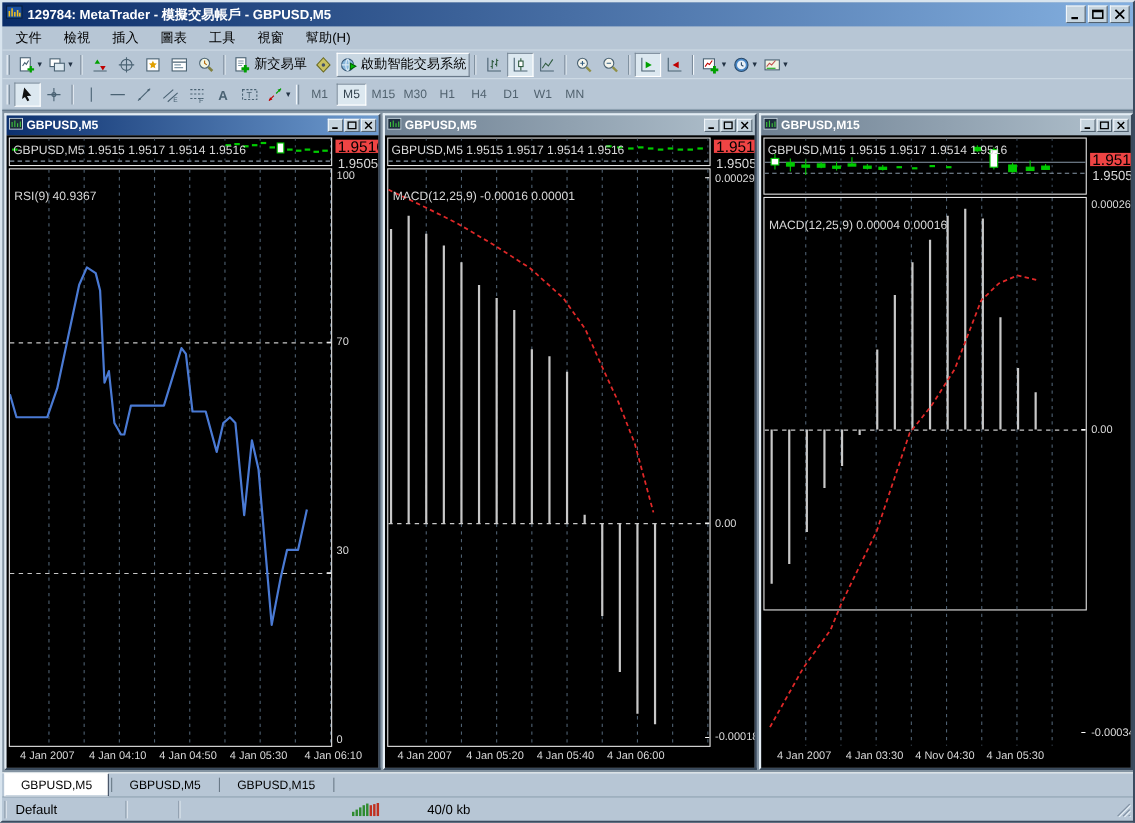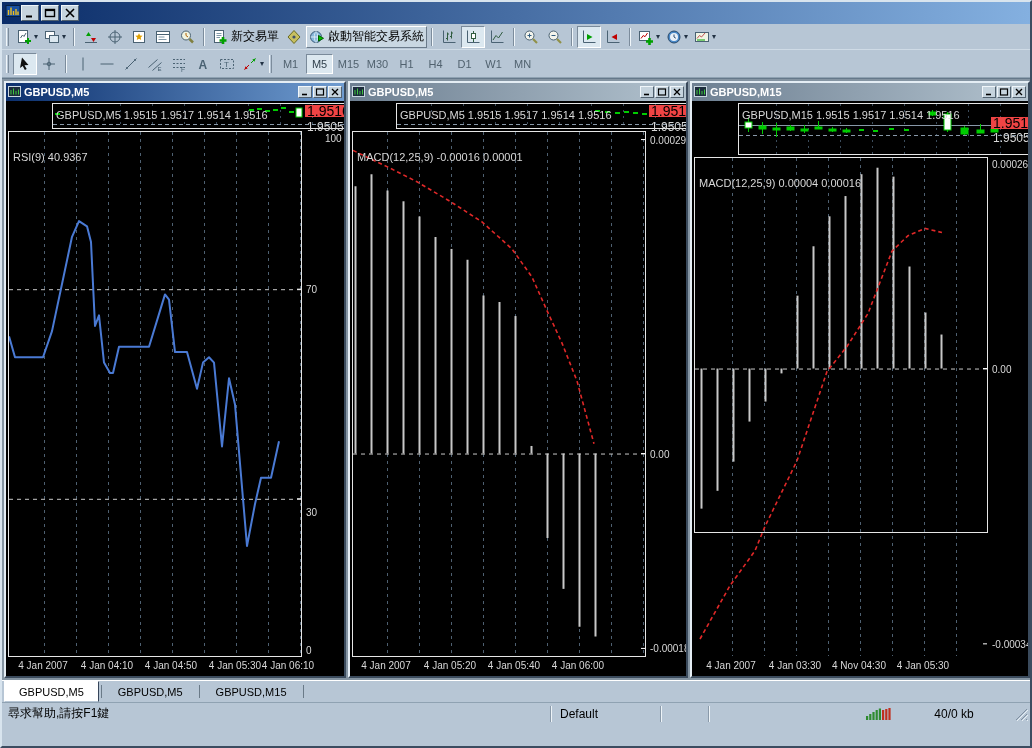--- a/index.html
+++ b/index.html
@@ -32,21 +32,21 @@
   .cwin{position:absolute;top:2px;height:597px;background:#b7c6d5;border:2px solid;border-color:#e4edf4 #3a4a5c #3a4a5c #e4edf4;}
   #cw0{left:2px;width:342px;}
   #cw1{left:346px;width:340px;}
   #cw2{left:688px;width:340px;}
   .cw-title{height:18px;display:flex;align-items:center;padding:0 2px;background:linear-gradient(90deg,#6e8092,#b2c2ce);color:#fff;}
   .cwin.active .cw-title{background:linear-gradient(90deg,#0c306e,#6f9cd0);}
   .cw-title-text{font-size:11px;font-weight:bold;margin-left:3px;flex:1;white-space:nowrap;overflow:hidden;}
   .cw-btns{display:flex;gap:1px;}
   .cbtn{width:14px;height:12px;background:#c6d4de;border:1px solid;border-color:#f0f6fa #51616f #51616f #f0f6fa;padding:0;display:flex;align-items:center;justify-content:center;}
   .cw-body{position:relative;height:575px;background:#000;overflow:hidden;}
-  .strip{position:absolute;left:2px;top:2px;width:294px;height:26px;border:1px solid #e6e6e6;margin-left:44px;}
+  .strip{position:absolute;left:2px;top:2px;width:294px;height:26px;border:1px solid #e6e6e6;}
   .c3 .strip{height:52px;}
   .strip svg{position:absolute;left:0;top:0;}
   .quote{position:absolute;left:3px;top:5px;font-size:11px;color:#d8d8d8;white-space:nowrap;z-index:2;}
   .price-clip{position:absolute;left:298px;top:2px;width:40px;height:28px;overflow:hidden;}
   .c3 .price-clip{height:54px;}
   .price-box{position:absolute;left:1px;top:2px;background:#ef4444;color:#000;font-size:14px;padding:0 2px;line-height:12px;}
   .c3 .price-box{top:14px;}
   .price-low{position:absolute;left:3px;top:19px;color:#d8d8d8;font-size:12px;line-height:11px;}
   .c3 .price-low{top:30px;}
   .panel{position:absolute;left:2px;top:30px;width:294px;height:526px;border:1px solid #e6e6e6;}
@@ -76,40 +76,50 @@
 </head>
 <body>
 
 <div class="win">
 
   <div class="titlebar">
     <span><svg width="16" height="14" viewBox="0 0 16 14">
           <rect x="1" y="1.5" width="14" height="11" fill="#1a50a0" stroke="#08203e"></rect>
           <path d="M3.5 11V6M6 11V3.5M8.5 11V7M11 11V5M13 11V7.5" stroke="#f0c020" stroke-width="1.4" fill="none"></path>
         </svg></span>
+    <span class="title-text">129784: MetaTrader - 模擬交易帳戶 - GBPUSD,M5</span>
     <span class="winbtns">
       <button class="wbtn">
           <svg width="12" height="10" viewBox="0 0 12 10">
             <path d="M2 8.5h6" stroke="#000" stroke-width="2"></path>
           </svg>
         </button>
       <button class="wbtn">
           <svg width="12" height="10" viewBox="0 0 12 10">
             <rect x="1.5" y="1.5" width="9" height="7" fill="none" stroke="#000" stroke-width="1.4"></rect>
             <path d="M1.5 2.2h9" stroke="#000" stroke-width="1.8"></path>
           </svg>
         </button>
       <button class="wbtn">
           <svg width="12" height="10" viewBox="0 0 12 10">
             <path d="M2 1l8 8M10 1l-8 8" stroke="#000" stroke-width="1.6"></path>
           </svg>
         </button>
     </span>
   </div>
 
+  <div class="menubar" id="menu-bar">
+      <span class="menu-item">文件</span>
+      <span class="menu-item">檢視</span>
+      <span class="menu-item">插入</span>
+      <span class="menu-item">圖表</span>
+      <span class="menu-item">工具</span>
+      <span class="menu-item">視窗</span>
+      <span class="menu-item">幫助(H)</span>
+    </div>
   <div class="toolbar tb1" id="toolbar1">
       <div class="grip"></div>
       <button class="tbtn">
         <svg width="16" height="16" viewBox="0 0 16 16">
           <rect x="2.5" y="1.5" width="9" height="12" fill="#fff" stroke="#4a6273"></rect>
           <path d="M4.5 9l2-3 1.5 1.5L10 4" stroke="#4a6273" fill="none"></path>
           <path d="M9 12h6M12 9v6" stroke="#00a000" stroke-width="2"></path>
         </svg>
         <span class="dd">▾</span>
       </button>
@@ -399,31 +409,31 @@
               <line x1="291.5" y1="0" x2="291.5" y2="524" stroke="#4e6071" stroke-dasharray="3 4"></line>
               <line x1="0" y1="157.7" x2="292" y2="157.7" stroke="#c8c8c8" stroke-dasharray="4 4"></line>
               <line x1="0" y1="367.29999999999995" x2="292" y2="367.29999999999995" stroke="#c8c8c8" stroke-dasharray="4 4"></line>
               <polyline points="0,204.4 6,225.3 34,225.3 43,199.1 53,152.0 63,104.8 70,89.1 78,94.3 82,110.0 86,193.9 90,183.4 95,230.6 101,241.0 104,241.0 110,214.8 140,214.8 148,188.6 156,162.4 160,167.7 166,220.1 178,220.1 188,256.8 194,230.6 200,225.3 205,230.6 213,314.4 220,246.3 226,272.5 238,414.0 246,372.0 252,345.8 262,345.8 270,309.2" fill="none" stroke="#4a7ad4" stroke-width="2" stroke-linejoin="round"></polyline>
               <line x1="288" y1="157.2" x2="292" y2="157.2" stroke="#fff"></line>
               <line x1="288" y1="366.79999999999995" x2="292" y2="366.79999999999995" stroke="#fff"></line>
             </svg>
           <span class="ind-label">RSI(9) 40.9367</span>
         </div>
         <div class="yaxis">
-            <span class="ylab" style="top: 32px; margin-left: 19px;">100</span>
+            <span class="ylab" style="top: 32px;">100</span>
             <span class="ylab" style="top: 183.2px;">70</span>
-            <span class="ylab" style="top: 406px; text-align: right;">30</span>
+            <span class="ylab" style="top: 373px; text-align: right;">30</span>
             <span class="ylab" style="top: 544px;">0</span>
           </div>
         <div class="xaxis">
             <span class="xlab" style="left: 35px;">4 Jan 2007</span>
             <span class="xlab" style="left: 99px;">4 Jan 04:10</span>
             <span class="xlab" style="left: 163px;">4 Jan 04:50</span>
             <span class="xlab" style="left: 227px;">4 Jan 05:30</span>
-            <span class="xlab" style="left: 280px;">4 Jan 06:10</span>
+            <span class="xlab" style="left: 295px;">4 Jan 06:10</span>
           </div>
       </div>
     </div>
 
     <div class="cwin" id="cw1">
       <div class="cw-title">
         <span><svg width="13" height="11" viewBox="0 0 13 11">
               <rect x="0.5" y="0.5" width="12" height="10" fill="#1c2c3c" stroke="#c8d6e0"></rect>
               <path d="M3 8.5V4M5.5 8.5V2.5M8 8.5V5M10.5 8.5V3.5" stroke="#3ec43e" fill="none"></path>
             </svg></span>
@@ -652,21 +662,20 @@
   <div class="tabbar" id="tabbar">
       <span class="tab active">GBPUSD,M5</span>
       <span class="tabsep"></span>
       <span class="tab">GBPUSD,M5</span>
       <span class="tabsep"></span>
       <span class="tab">GBPUSD,M15</span>
       <span class="tabsep"></span>
     </div>
 
   <div class="statusbar">
-    <span class="sb-help">尋求幫助,請按F1鍵</span>
     <span class="sb-sep"></span>
     <span class="sb-profile">Default</span>
     <span class="sb-sep"></span>
     <span class="sb-blank"></span>
     <span class="sb-sep"></span>
     <span class="sb-spacer"></span>
     <span class="sb-conn">
         <svg width="28" height="13" viewBox="0 0 28 13">
           <rect x="0" y="9" width="2.2" height="4" fill="#2e8b2e"></rect>
           <rect x="3.2" y="7" width="2.2" height="6" fill="#2e8b2e"></rect>

